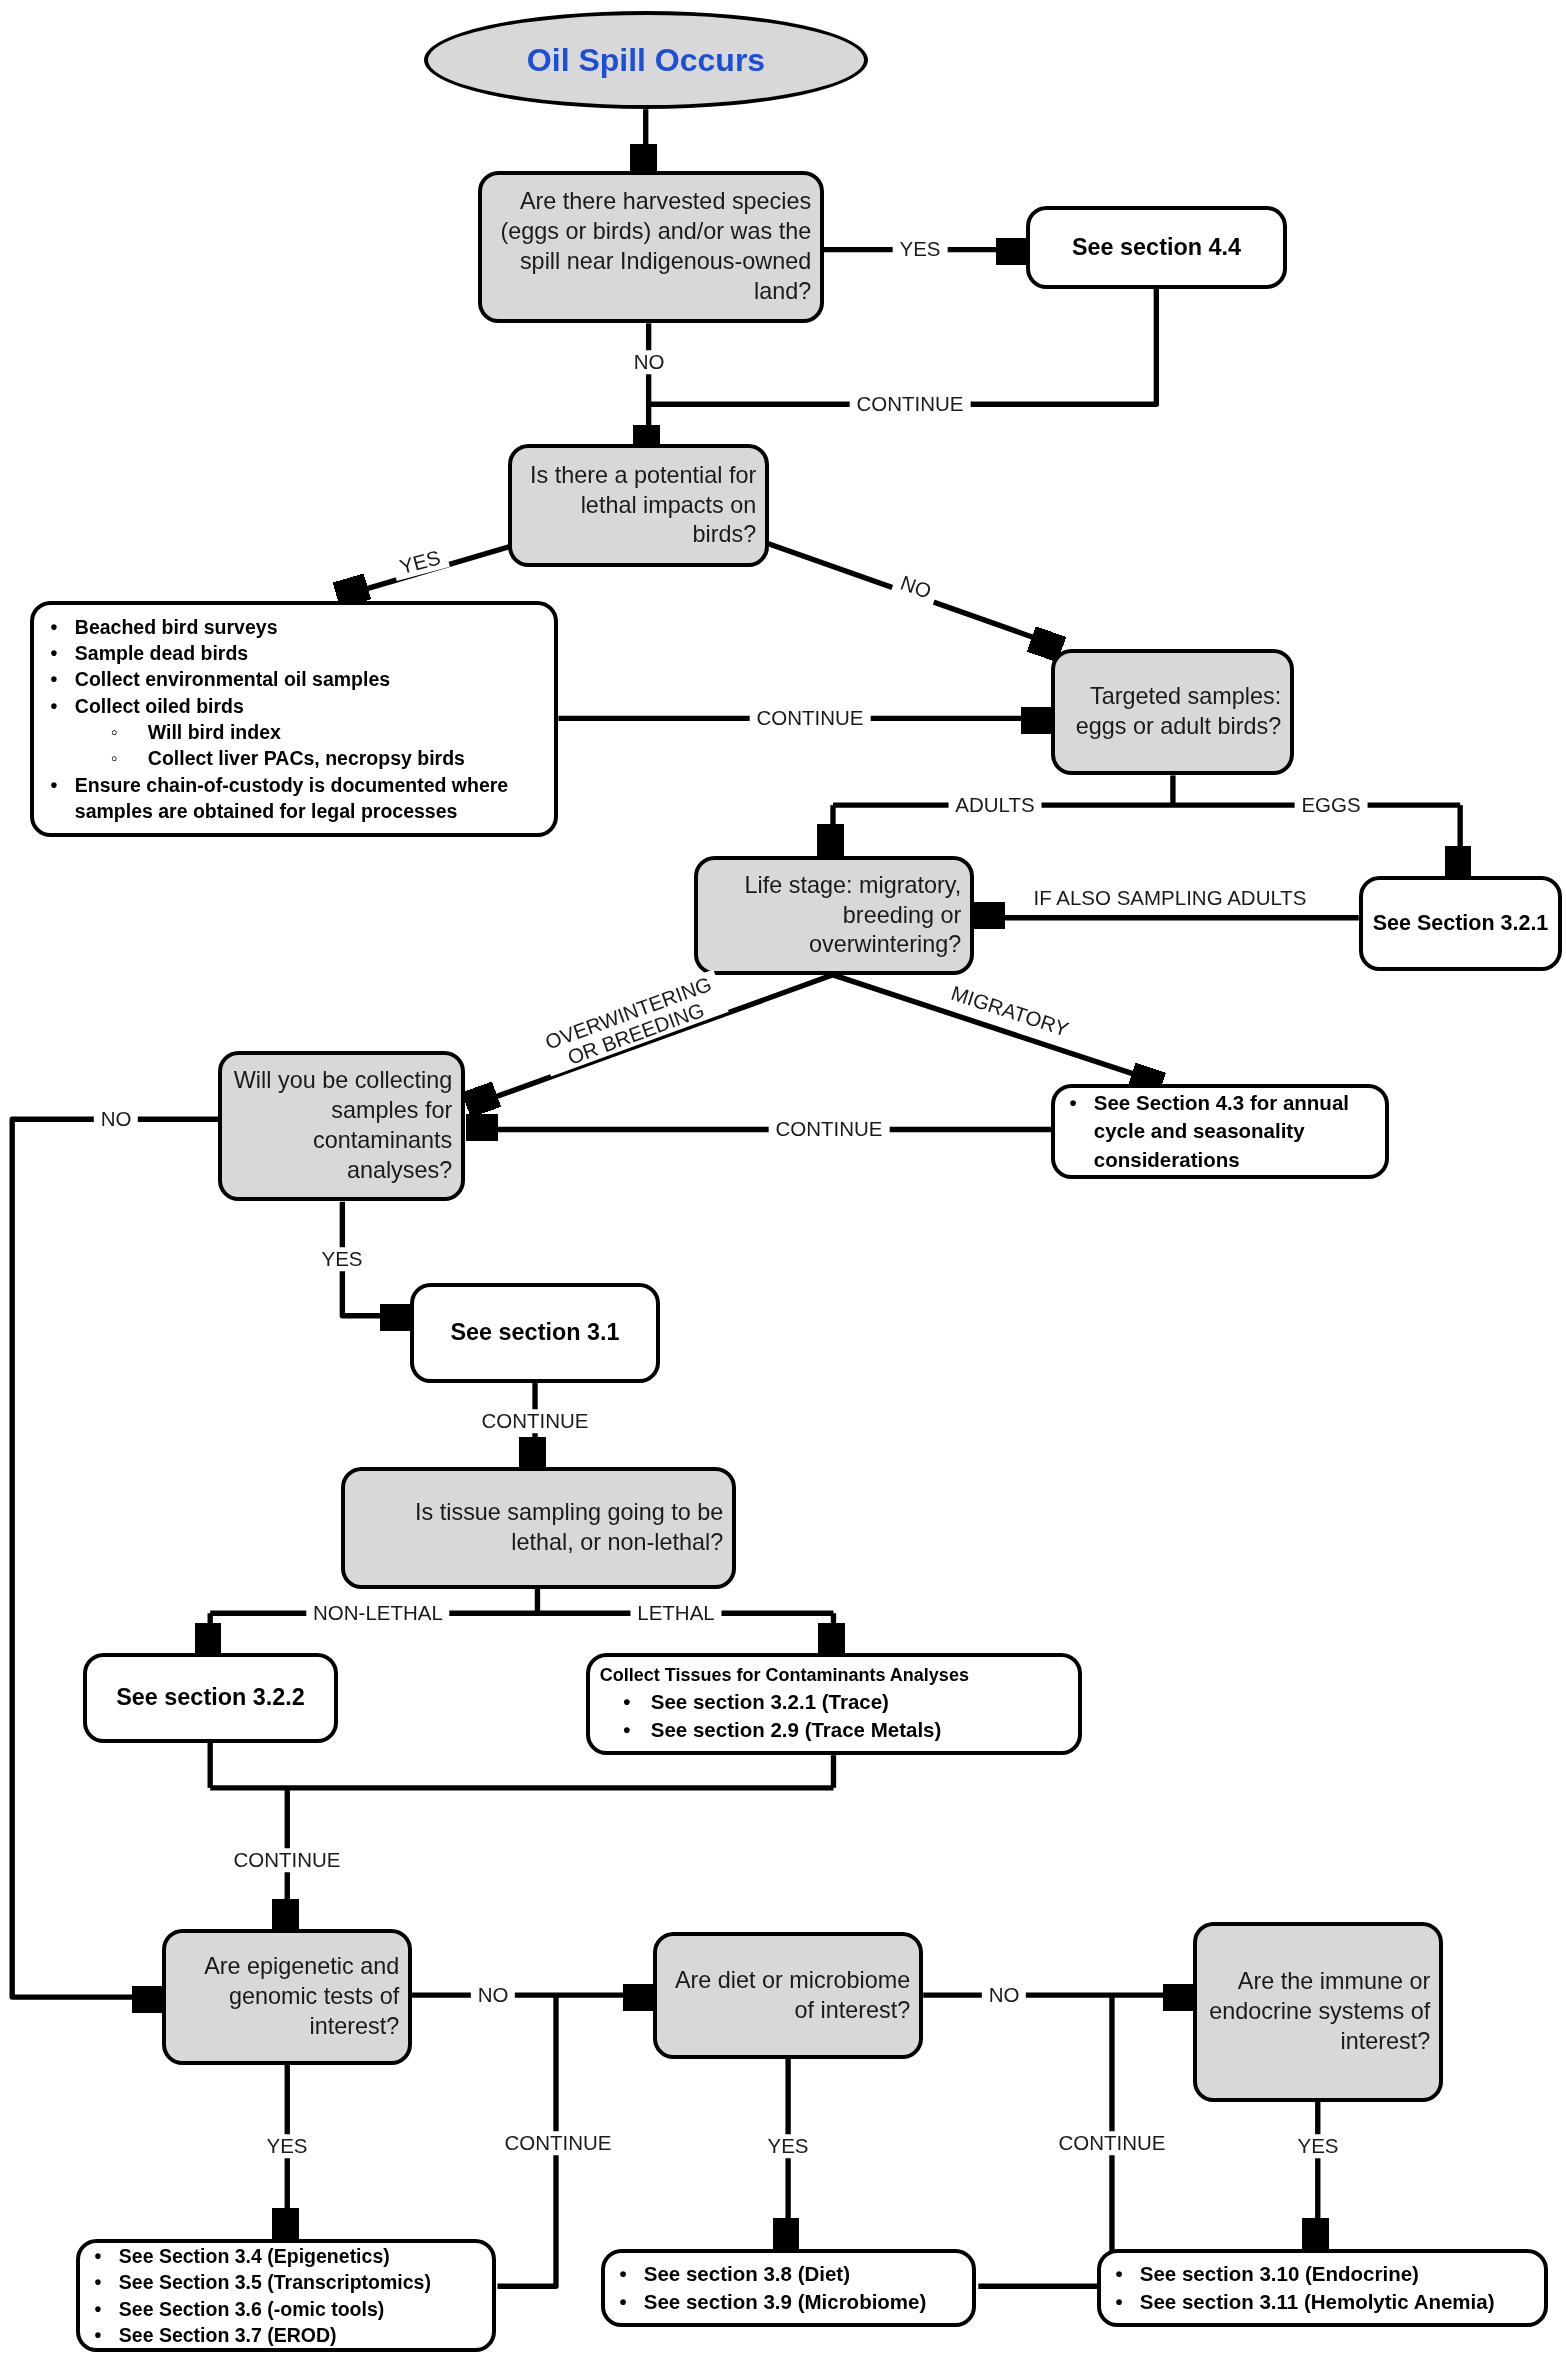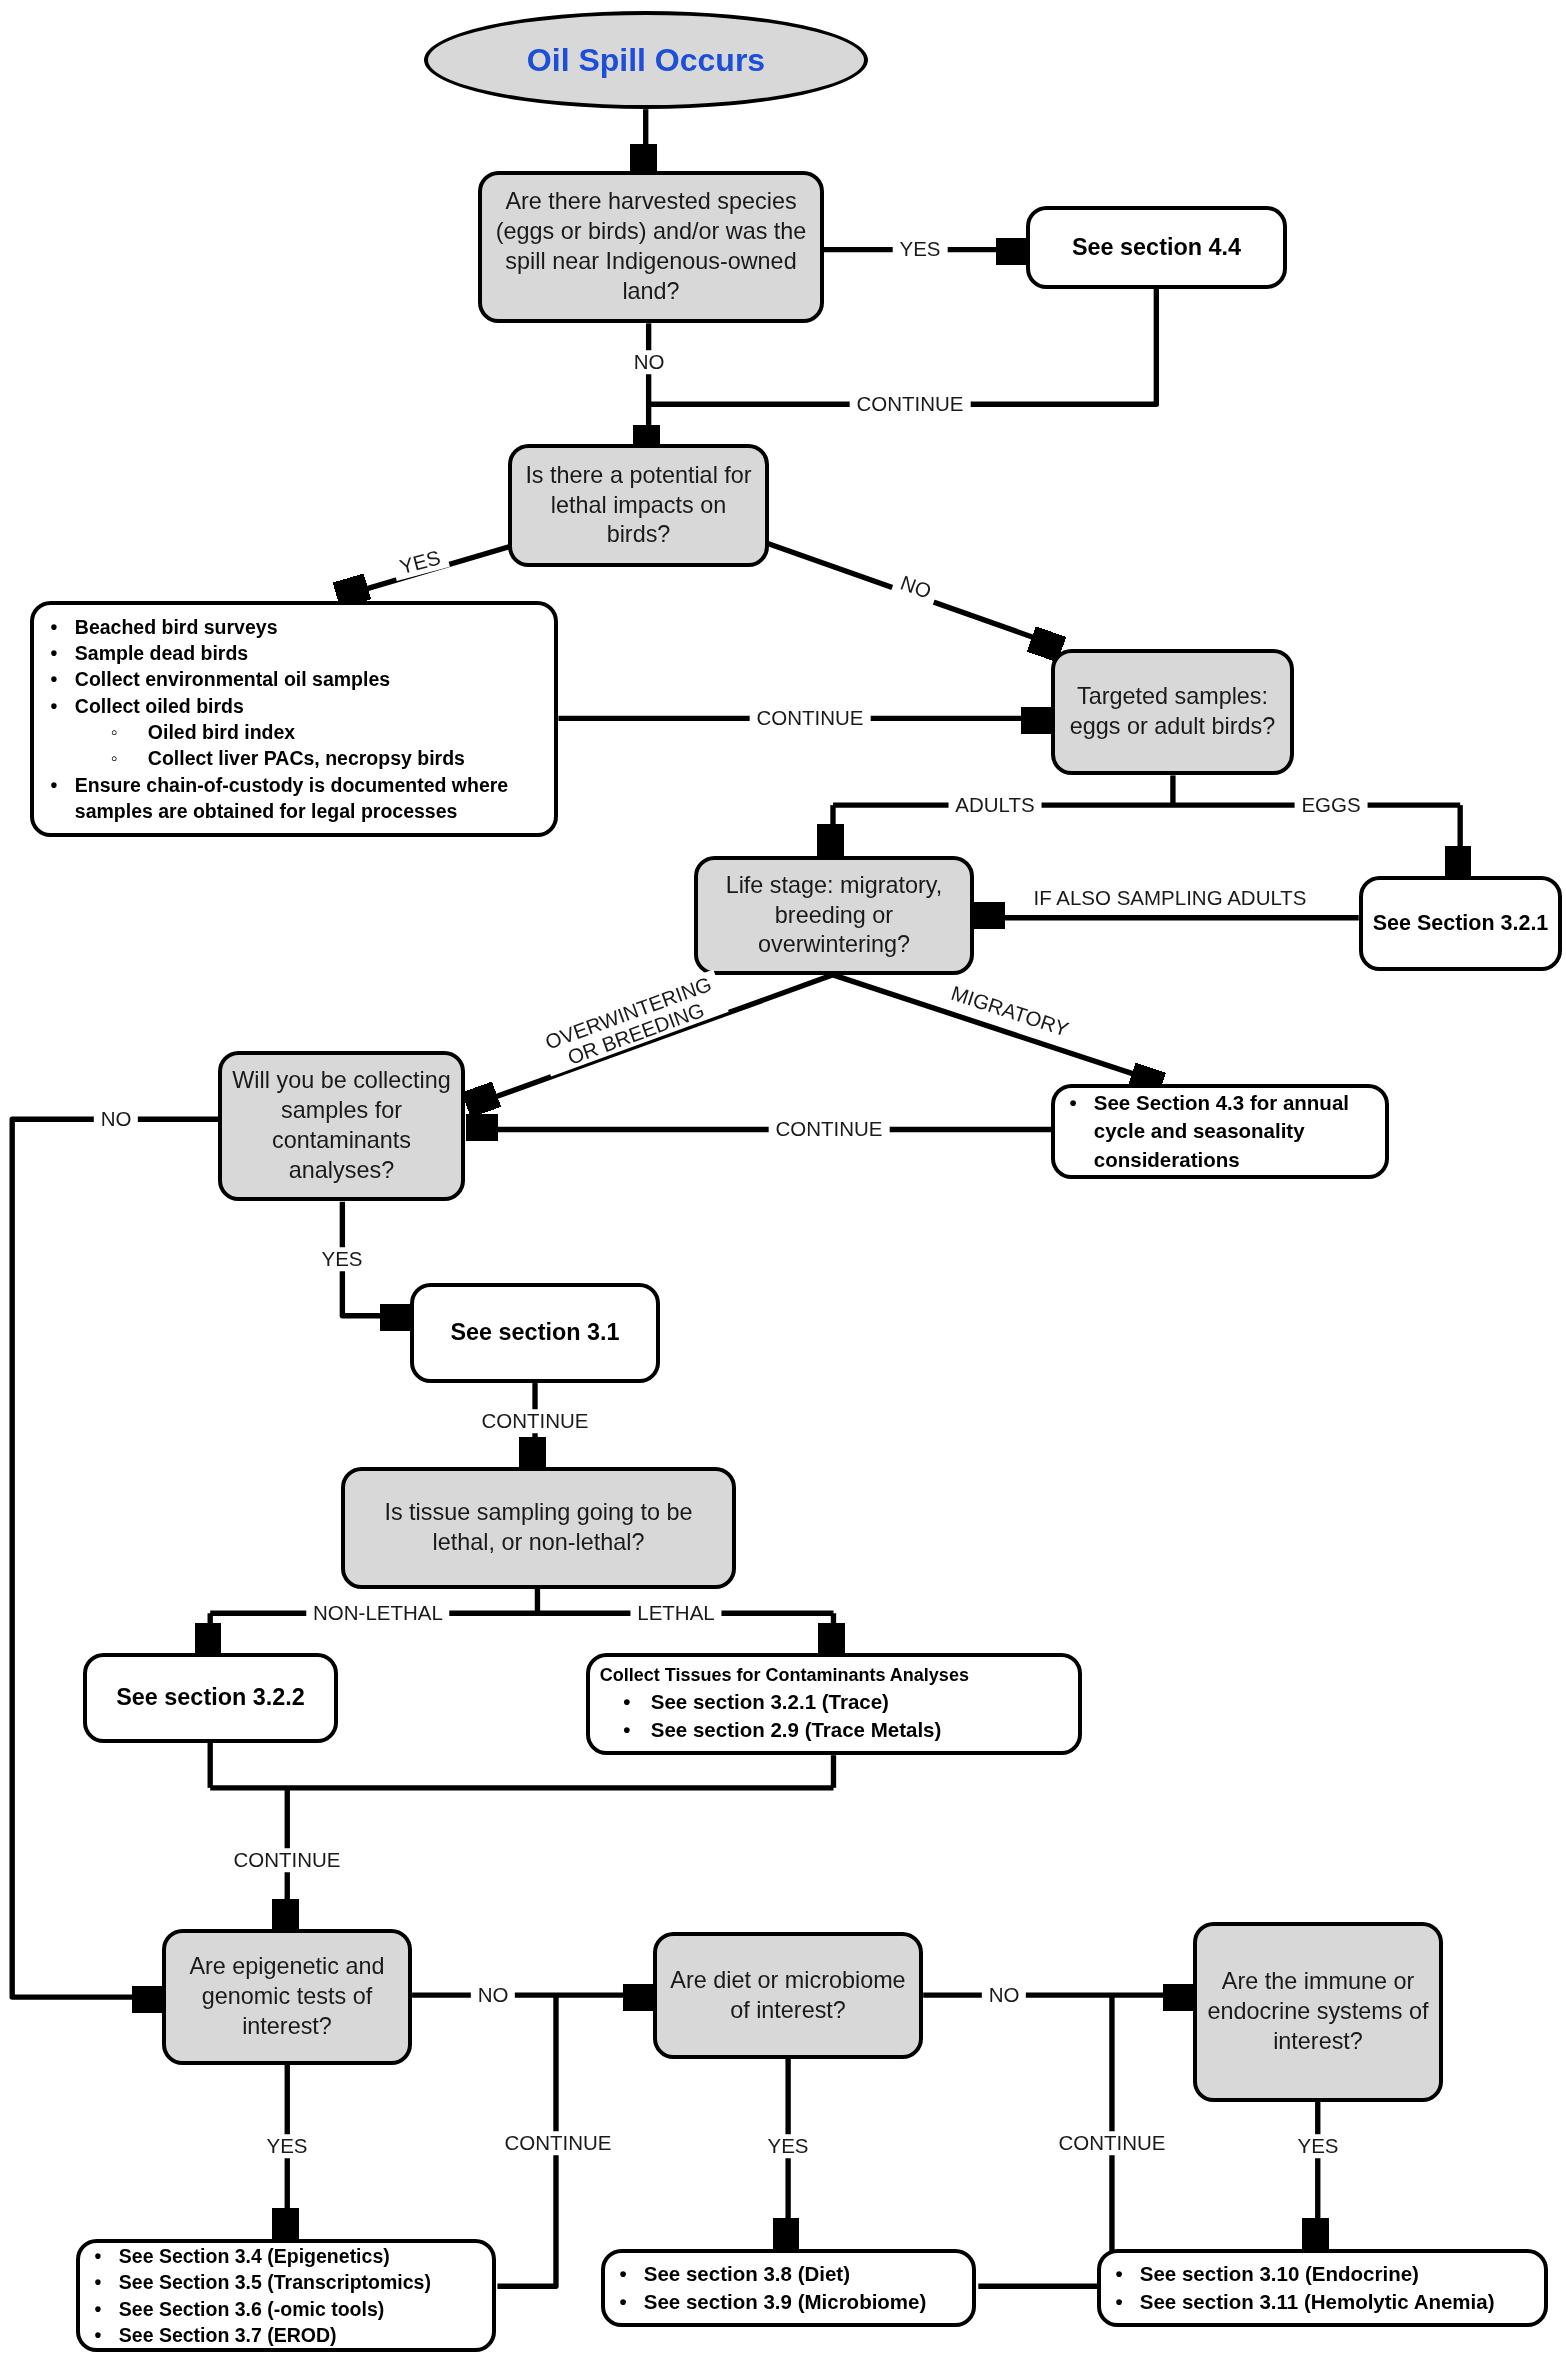--- a/index.html
+++ b/index.html
@@ -12,21 +12,21 @@
     overflow:hidden;
   }
   .wires{position:absolute;left:0;top:0;width:1566px;height:2354px;}
   .wires path{stroke:#000000;stroke-width:11;fill:none;stroke-linejoin:round;}
   .box{
     position:absolute;
     box-sizing:border-box;
     border:4.9px solid #000000;
     border-radius:20.5px;
     display:flex;align-items:center;justify-content:center;
-    text-align:center;
+    text-align:right;
     padding:5.9px 8.8px;
     background:#ffffff;
   }
   .gray{background:#d8d8d8;}
   .q{font-size:23.4px;line-height:1.28;font-weight:400;color:#1a1a1a;}
   .action{font-size:23.4px;line-height:1.25;font-weight:700;color:#000;}
   .ellipse{
     position:absolute;box-sizing:border-box;
     border:4.9px solid #000;border-radius:50%;
     background:#d8d8d8;
@@ -115,21 +115,21 @@
 
   <div class="box gray" style="left:508px;top:444px;width:261px;height:123px">
     <div class="q">Is there a potential for lethal impacts on birds?</div>
   </div>
 
   <div class="box list small" style="left:30px;top:601px;width:528px;height:236px;padding:7.8px 9.8px">
     <div class="li">Beached bird surveys</div>
     <div class="li">Sample dead birds</div>
     <div class="li">Collect environmental oil samples</div>
     <div class="li">Collect oiled birds</div>
-    <div class="li sub">Oiled bird index</div>
+    <div class="li sub">Will bird index</div>
     <div class="li sub">Collect liver PACs, necropsy birds</div>
     <div class="li">Ensure chain-of-custody is documented where samples are obtained for legal processes</div>
   </div>
 
   <div class="box gray" style="left:1051px;top:649px;width:243px;height:126px">
     <div class="q">Targeted samples: eggs or adult birds?</div>
   </div>
 
   <div class="box gray" style="left:694px;top:856px;width:280px;height:119px">
     <div class="q">Life stage: migratory, breeding or overwintering?</div>

